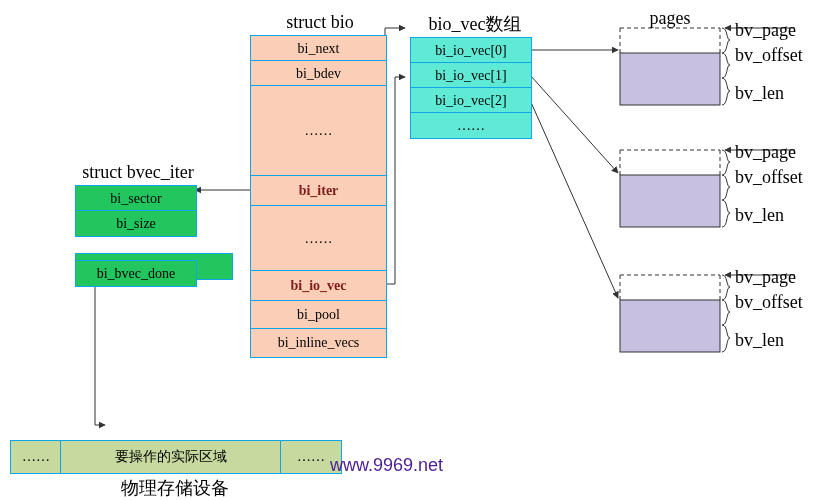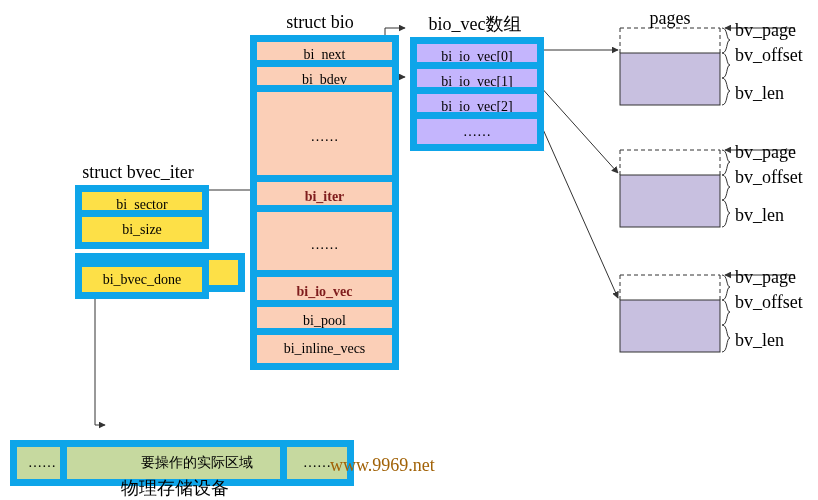--- a/index.html
+++ b/index.html
@@ -13,41 +13,41 @@
     position: relative;
   }
   svg { position: absolute; top: 0; left: 0; }
   .box-label {
     position: absolute;
     font-size: 18px;
     text-align: center;
   }
   .cell {
     position: absolute;
-    border: 7px solid #0ea5e9;
+    border: 1px solid #0ea5e9;
     text-align: center;
     display: flex;
     align-items: center;
     justify-content: center;
     background-clip: padding-box;
   }
   .peach { background: #fbcfb7; }
-  .blue  { background: #fde047; }
-  .gold  { background: #c4b5fd; }
+  .blue  { background: #22c55e; }
+  .gold  { background: #5eead4; }
   .olive { background: #c6d99f; }
   .red-text { color: #7f1d1d; font-weight: bold; }
   .brace-label {
     position: absolute;
     font-size: 18px;
   }
   .watermark {
     position: absolute;
-    color: #a16207;
+    color: #4c1d95;
     font-size: 18px;
-    font-family: Liberation Serif, serif;
+    font-family: Liberation Sans, sans-serif;
   }
 </style>
 </head>
 <body>
 
 <svg width="818" height="500">
   <defs>
     <marker id="arrow" viewBox="0 0 10 10" refX="9" refY="5" markerWidth="7" markerHeight="7" orient="auto-start-reverse">
       <path d="M 0 0 L 10 5 L 0 10 z" fill="#333"></path>
     </marker>
@@ -133,17 +133,17 @@
 
 <div class="brace-label" style="left:735px; top:142px;">bv_page</div>
 <div class="brace-label" style="left:735px; top:167px;">bv_offset</div>
 <div class="brace-label" style="left:735px; top:205px;">bv_len</div>
 
 <div class="brace-label" style="left:735px; top:267px;">bv_page</div>
 <div class="brace-label" style="left:735px; top:292px;">bv_offset</div>
 <div class="brace-label" style="left:735px; top:330px;">bv_len</div>
 
 <div class="cell olive" style="left:10px;  top:440px; width:50px;  height:32px;">……</div>
-<div class="cell olive" style="left:60px;  top:440px; width:220px; height:32px;padding-left:20px;">要操作的实际区域</div>
+<div class="cell olive" style="left:60px;  top:440px; width:220px; height:32px;">要操作的实际区域</div>
 <div class="cell olive" style="left:280px; top:440px; width:60px;  height:32px;">……</div>
 <div class="box-label" style="left:110px; top:476px; width:130px;">物理存储设备</div>
 
 <div class="watermark" style="left:330px; top:455px;">www.9969.net</div>
 
 </body></html>

